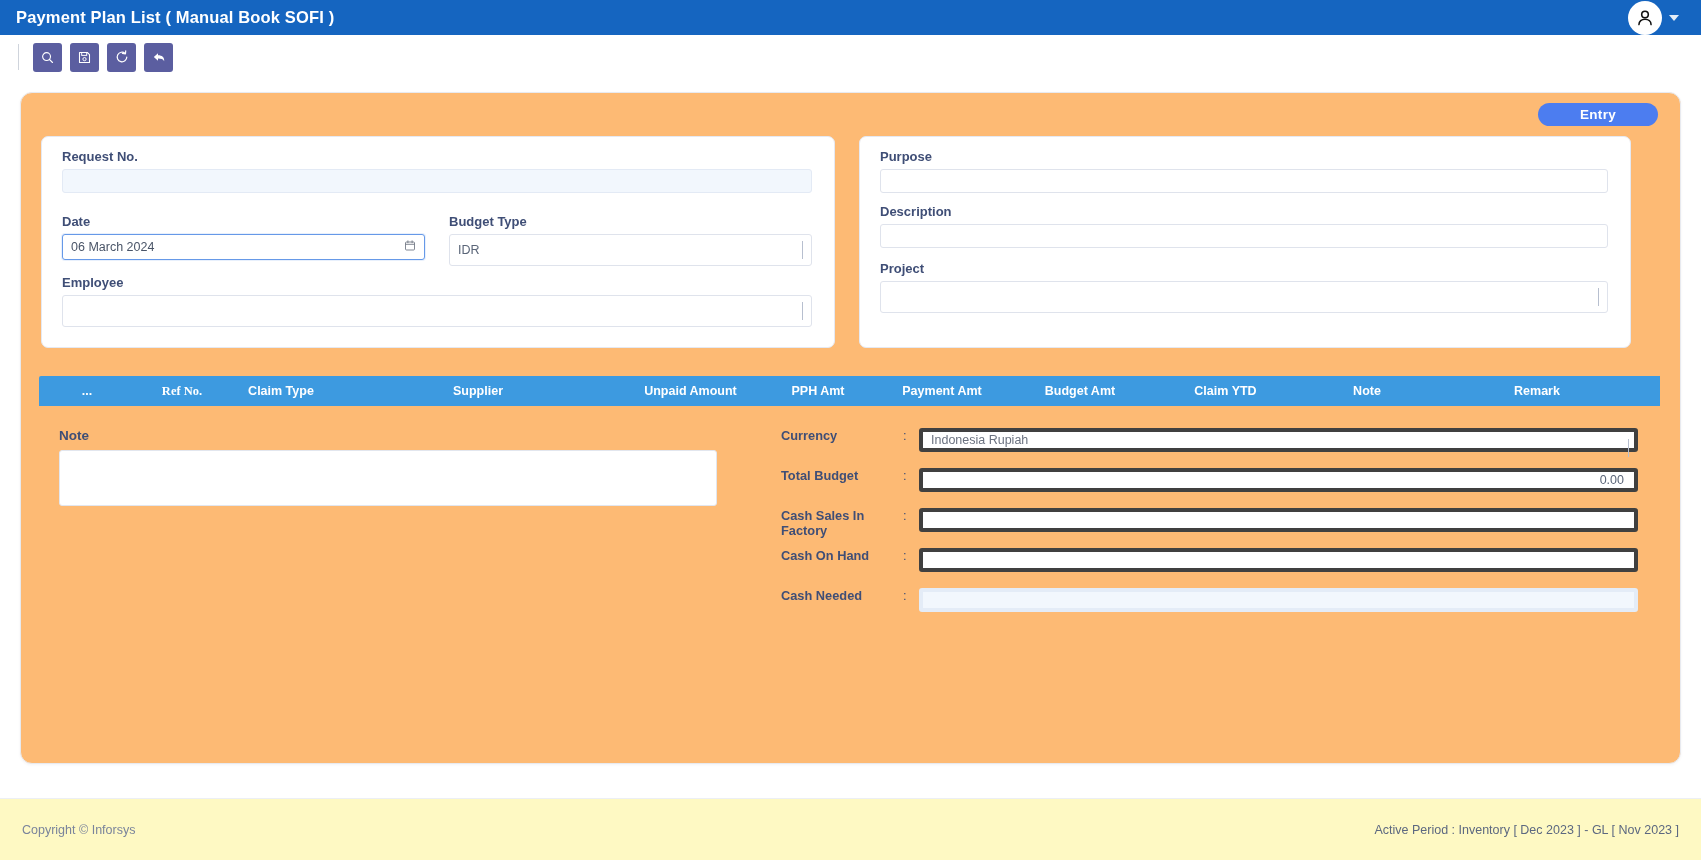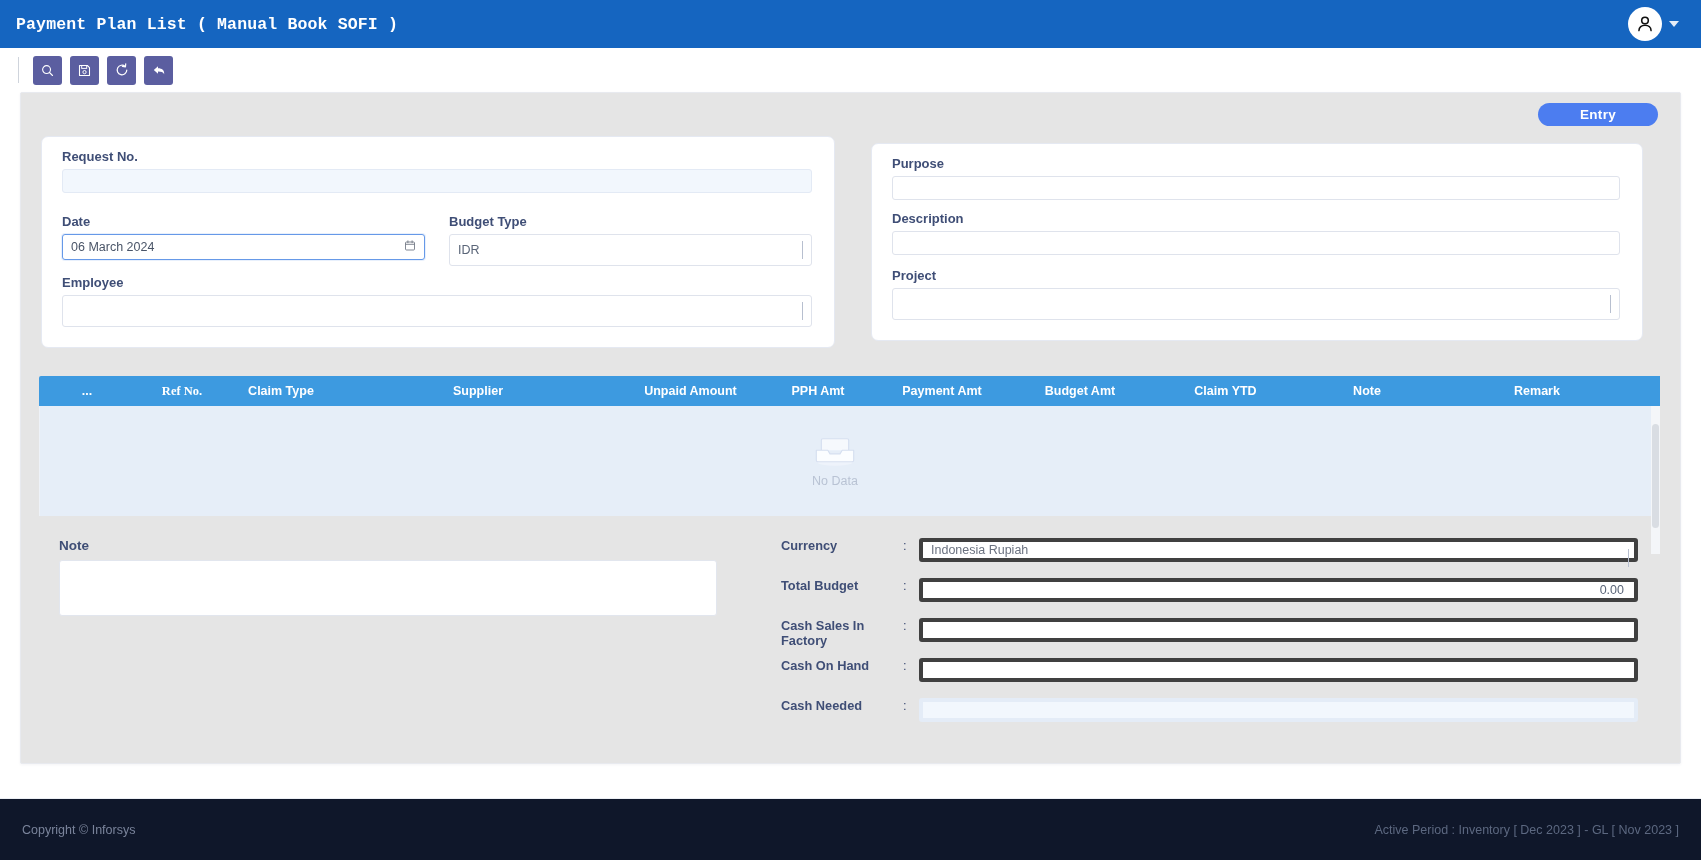--- a/index.html
+++ b/index.html
@@ -8,22 +8,22 @@
     margin: 0; padding: 0;
     width: 1701px; height: 860px;
     background: #ffffff;
     font-family: "Liberation Sans", sans-serif;
     overflow: hidden;
   }
   #app { position: relative; width: 1701px; height: 860px; background: #fff; }
 
   
   .topbar {
-    height: 48px; background: #1565c0; display: flex; align-items: center;
-    justify-content: space-between; padding: 0 22px 0 16px; font-family: Liberation Mono, monospace;
+    height: 35px; background: #1565c0; display: flex; align-items: center;
+    justify-content: space-between; padding: 0 22px 0 16px;
   }
   .topbar-title {
     color: #ffffff; font-size: 16.5px; font-weight: bold; letter-spacing: .15px;
   }
   .topbar-right { display: flex; align-items: center; gap: 7px; }
   .avatar {
     width: 34px; height: 34px; border-radius: 50%; background: #ffffff;
     display: flex; align-items: center; justify-content: center;
   }
   .avatar svg { display: block; }
@@ -41,34 +41,34 @@
   .tool-btn {
     width: 29px; height: 29px; border-radius: 3px; background: #5b5ea0;
     display: flex; align-items: center; justify-content: center;
     cursor: pointer; border: none; padding: 0;
   }
   .tool-btn svg { display: block; }
 
   
   .page-card {
     position: absolute; left: 20px; top: 92px; width: 1661px; height: 672px;
-    background: #e5e5e5; border: 1px solid #e8eaef; border-radius: 2px;
+    background: #fdba74; border: 1px solid #e8eaef; border-radius: 12px;
     box-shadow: 0 1px 3px rgba(30,40,70,.05);
   }
 
   .entry-row { display: flex; justify-content: flex-end; padding: 10px 22px 0 0; }
   .entry-btn {
     background: #4c7df0; color: #fff; border: none; border-radius: 14px;
     font-size: 13.5px; font-weight: bold; width: 120px; height: 23px;
     cursor: pointer; font-family: "Liberation Sans", sans-serif;
     letter-spacing: .3px;
   }
 
   
-  .panels { display: flex; gap: 36px; padding: 10px 22px 0 20px; align-items: center; }
+  .panels { display: flex; gap: 24px; padding: 10px 22px 0 20px; }
   .panel {
     border: 1px solid #e5e9f2; border-radius: 7px; padding: 12px 22px 20px 20px;
     background: #fff;
   }
   .panel.left { width: 794px; }
   .panel.right { width: 772px; }
 
   .flabel {
     font-size: 13px; color: #3f4e76; font-weight: bold;
     margin: 9px 0 5px 0; display: block;
@@ -155,21 +155,21 @@
     background: #fff; font-size: 12.5px; color: #5a6578; padding: 0 8px;
     display: flex; align-items: center;
   }
   .sum-input.readonly { background: #f2f7fd; border-color: #e4ecf7; }
   .sum-input.num { justify-content: flex-end; padding-right: 10px; }
   .sum-input.sel { padding-right: 26px; color: #6b7280; }
 
   
   .footer {
     position: absolute; left: 0; bottom: 0; width: 1701px; height: 62px;
-    border-top: 1px solid #eceff4; background: #0f172a;
+    border-top: 1px solid #eceff4; background: #fef9c3;
     display: flex; align-items: center; justify-content: space-between;
     padding: 0 22px 0 22px;
   }
   .footer-left { font-size: 12.5px; color: #7a849b; }
   .footer-right { font-size: 12.5px; color: #5c6880; }
 </style>
 </head>
 <body>
 
 <div id="app">
@@ -293,33 +293,20 @@
           <div class="th" style="width: 104px;">Claim Type</div>
           <div class="th" style="width: 290px;">Supplier</div>
           <div class="th" style="width: 135px;">Unpaid Amount</div>
           <div class="th" style="width: 120px;">PPH Amt</div>
           <div class="th" style="width: 128px;">Payment Amt</div>
           <div class="th" style="width: 148px;">Budget Amt</div>
           <div class="th" style="width: 143px;">Claim YTD</div>
           <div class="th" style="width: 140px;">Note</div>
           <div class="th" style="width: 200px;">Remark</div>
         </div>
-      <div class="tbl-body">
-        <div class="nodata">
-          <svg width="46" height="34" viewBox="0 0 64 46">
-            <ellipse cx="32" cy="39" rx="24" ry="4.4" fill="#eef3fb"></ellipse>
-            <path d="M13 22V8a2 2 0 0 1 2-2h34a2 2 0 0 1 2 2v14" fill="#f6f9fd" stroke="#d6dff0" stroke-width="1.6"></path>
-            <path d="M6 22h16l3 5h14l3-5h16v14a2 2 0 0 1-2 2H8a2 2 0 0 1-2-2z" fill="#fbfdff" stroke="#d6dff0" stroke-width="1.6" stroke-linejoin="round"></path>
-          </svg>
-          <div class="nodata-label">No Data</div>
-        </div>
-        <div class="vscroll">
-          <div class="thumb"></div>
-        </div>
-      </div>
     </div>
 
     <div class="bottom">
       <div class="note-col">
         <div class="note-label">Note</div>
         <textarea class="note-area" placeholder="" style=""></textarea>
       </div>
 
       <div class="summary" id="summary">
           <div class="sum-row">

